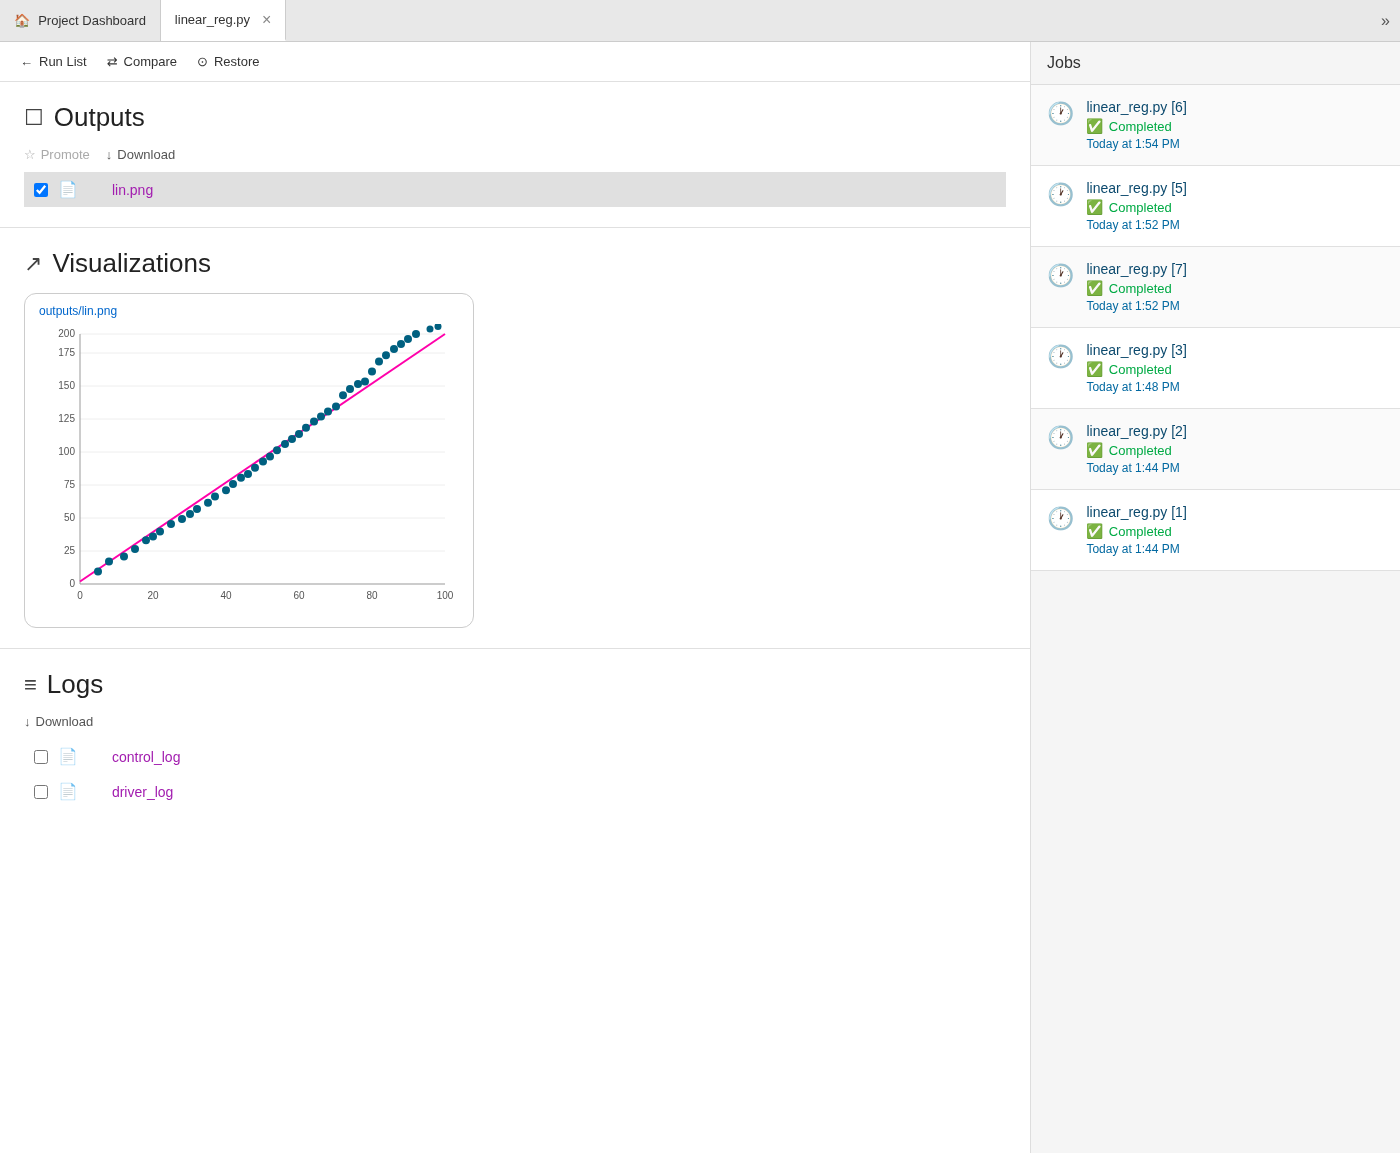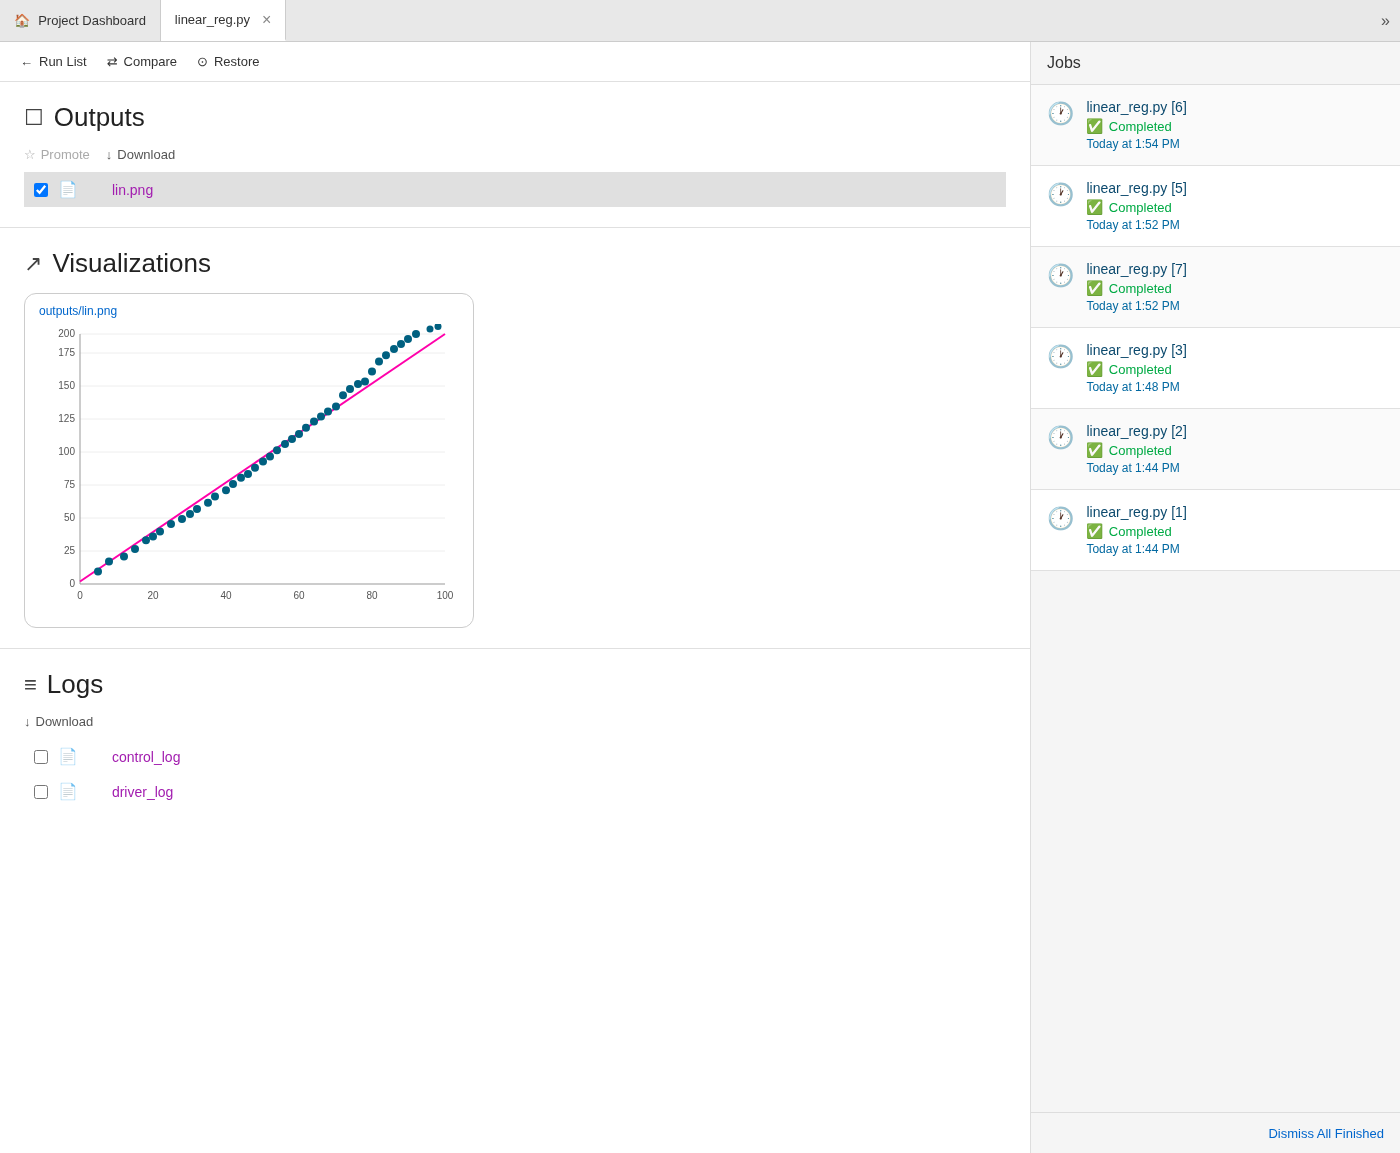--- a/index.html
+++ b/index.html
@@ -321,18 +321,15 @@
           <span class="job-name">linear_reg.py [1]</span>
           <div class="job-status">
             <span class="job-check">✅</span>
             <span>Completed</span>
           </div>
           <span class="job-time">Today at 1:44 PM</span>
         </div>
       </div>
 
     </div>
-    <div class="dismiss-bar">
-      <span class="dismiss-btn">Dismiss All Finished</span>
-    </div>
   </div>
 
 </div>
 
 </body></html>

